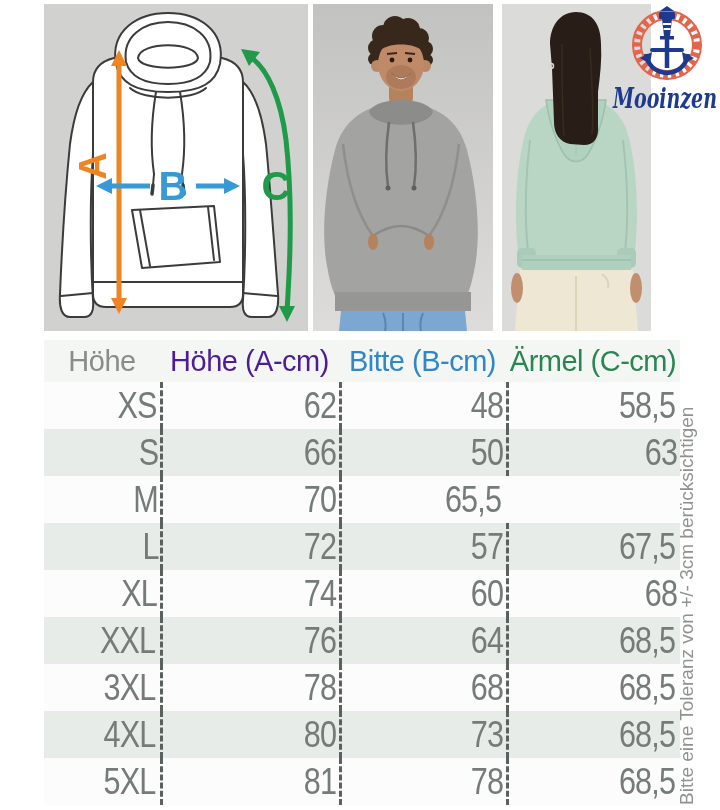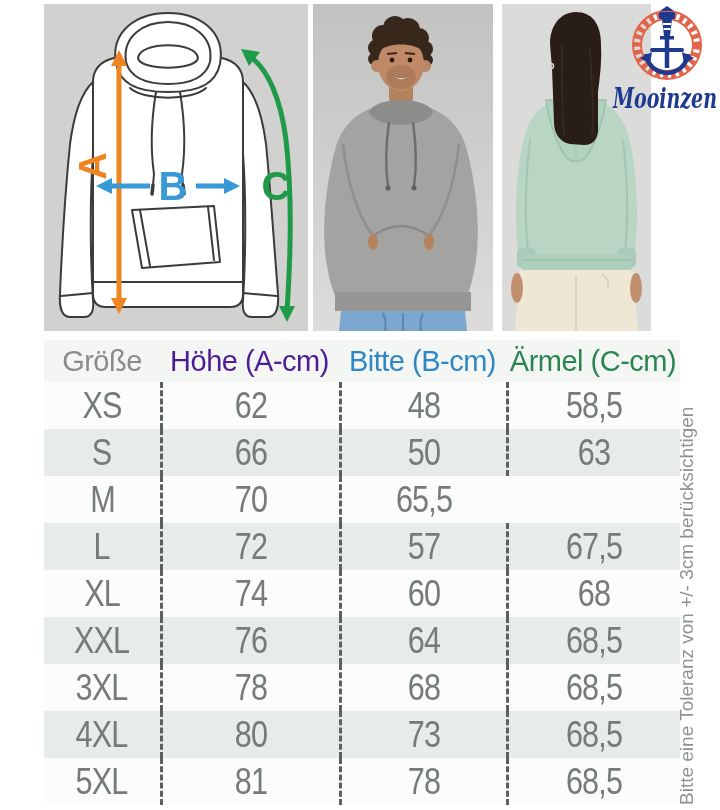--- a/index.html
+++ b/index.html
@@ -18,21 +18,21 @@
   .thead{display:grid;grid-template-columns:116px 179px 167px 174px;height:42px;
          align-items:center;background:#f4f6f3;}
   .thead .hcell{text-align:center;font-size:29px;letter-spacing:-0.5px;}
   .h-groesse{color:#8b8b8b;}
   .h-hoehe{color:#4c1d95;}
   .h-breite{color:#2f87c6;}
   .h-aermel{color:#2b8552;}
   .trow{display:grid;grid-template-columns:116px 179px 167px 174px;height:47px;
         background:#fbfcfb;}
   .trow.alt{background:#e8ece8;}
-  .tcell{display:flex;align-items:center;justify-content:center;
+  .tcell{display:flex;align-items:center;justify-content:flex-end;
          font-size:36px;color:#747b78;}
   .tcell .cond{display:inline-block;transform:scaleX(.85);letter-spacing:-1px;}
   .tcell.dashed{border-left:3px dashed #5a615e;}
 
   
   #tolerance-note{position:absolute;left:676px;top:342px;height:463px;width:28px;
       writing-mode:vertical-rl;transform:rotate(180deg);
       font-size:19px;color:#8e9390;white-space:nowrap;letter-spacing:0px;}
 </style>
 </head>
@@ -191,21 +191,21 @@
         <path d="M36,48 C38,60 46,66 57,67 C68,66 76,60 78,48" fill="none" stroke-width="4.5"></path>
         <path d="M30,52 L42,46 L40,58 Z" stroke="none"></path>
         <path d="M84,52 L72,46 L74,58 Z" stroke="none"></path>
       </g>
       <text x="55" y="102" text-anchor="middle" textLength="104" lengthAdjust="spacingAndGlyphs" font-family="DejaVu Serif, serif" font-style="italic" font-weight="bold" font-size="27" fill="#1d3a8e">Mooinzen</text>
     </svg>
   </div>
 
   <div id="size-table">
     <div class="thead">
-      <div class="hcell h-groesse"><span class="cond">Größe</span></div>
+      <div class="hcell h-groesse"><span class="cond">Höhe</span></div>
       <div class="hcell h-hoehe"><span class="cond">Höhe (A-cm)</span></div>
       <div class="hcell h-breite"><span class="cond">Bitte (B-cm)</span></div>
       <div class="hcell h-aermel"><span class="cond">Ärmel (C-cm)</span></div>
     </div>
     <div id="table-body">
     <div class="trow">
       <div class="tcell">
             <span class="cond">XS</span>
           </div>
       <div class="tcell dashed">

